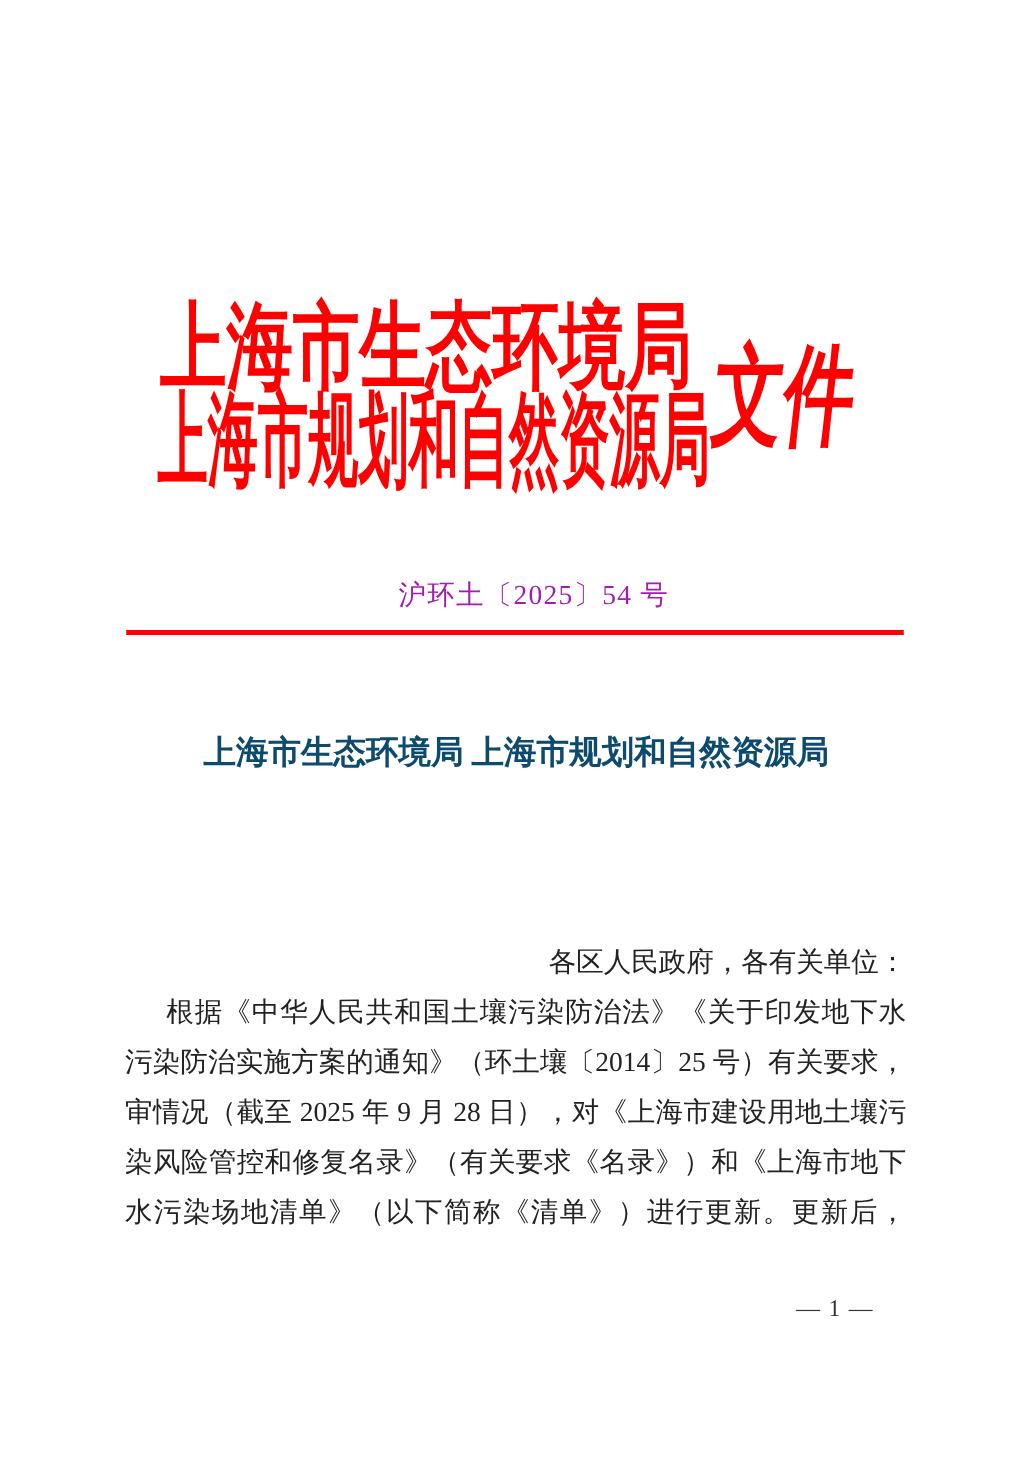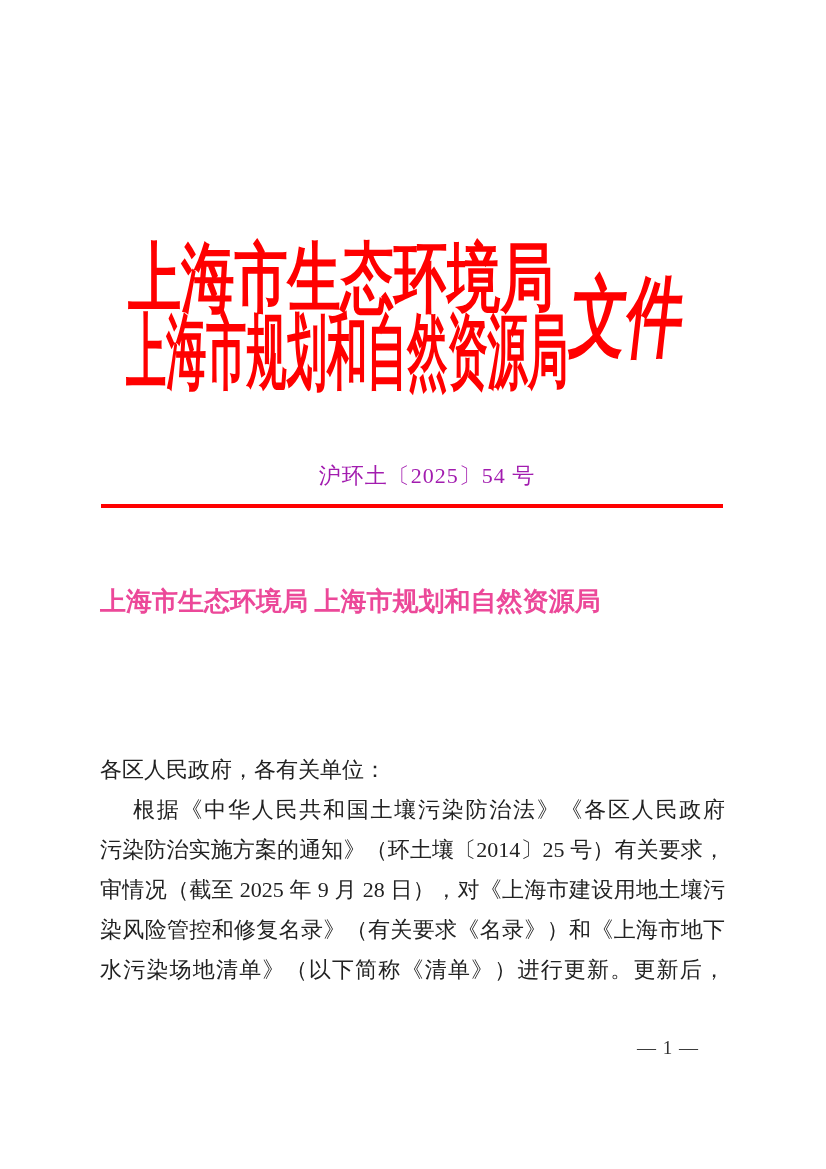--- a/index.html
+++ b/index.html
@@ -76,42 +76,43 @@
     width: 622px;
     height: 4px;
     background: #ff0000;
   }
   
   .title-block {
     position: absolute;
     left: 100px;
     top: 578px;
     width: 626px;
-    text-align: left;
+    text-align: center;
     font-weight: bold;
-    color: #ec4899;
+    color: #0c4a6e;
     font-size: 27px;
     line-height: 48px;
   }
   .title-line { white-space: nowrap; }
   .title-line.first { font-size: 26px; letter-spacing: 0; }
   
   .body-block {
     position: absolute;
     left: 100px;
     top: 750px;
     width: 625px;
     font-size: 22px;
     line-height: 40px;
     color: #222222;
   }
   .body-line {
     height: 40px;
     overflow: hidden;
     white-space: nowrap;
+    text-align: right;
   }
   .body-line.j {
     white-space: normal;
     text-align: justify;
     text-align-last: justify;
     text-justify: inter-ideograph;
   }
   .body-line.ind { text-indent: 33px; }
   
   .page-number {
@@ -139,21 +140,21 @@
   <div class="doc-number">沪环土〔2025〕54 号</div>
 
   <div class="red-line"></div>
 
   <div class="title-block">
     <div class="title-line first">上海市生态环境局 上海市规划和自然资源局</div>
   </div>
 
   <div class="body-block">
     <div class="body-line">各区人民政府，各有关单位：</div>
-    <div class="body-line j ind">根据《中华人民共和国土壤污染防治法》《各区人民政府</div>
+    <div class="body-line j ind">根据《中华人民共和国土壤污染防治法》《关于印发地下水</div>
     <div class="body-line j">污染防治实施方案的通知》（环土壤〔2014〕25 号）有关要求，</div>
     <div class="body-line j">审情况（截至 2025 年 9 月 28 日），对《上海市建设用地土壤污</div>
     <div class="body-line j">染风险管控和修复名录》（有关要求《名录》）和《上海市地下</div>
     <div class="body-line j">水污染场地清单》（以下简称《清单》）进行更新。更新后，《名</div>
   </div>
 
   <div class="page-number">— 1 —</div>
 
 </div>
 

